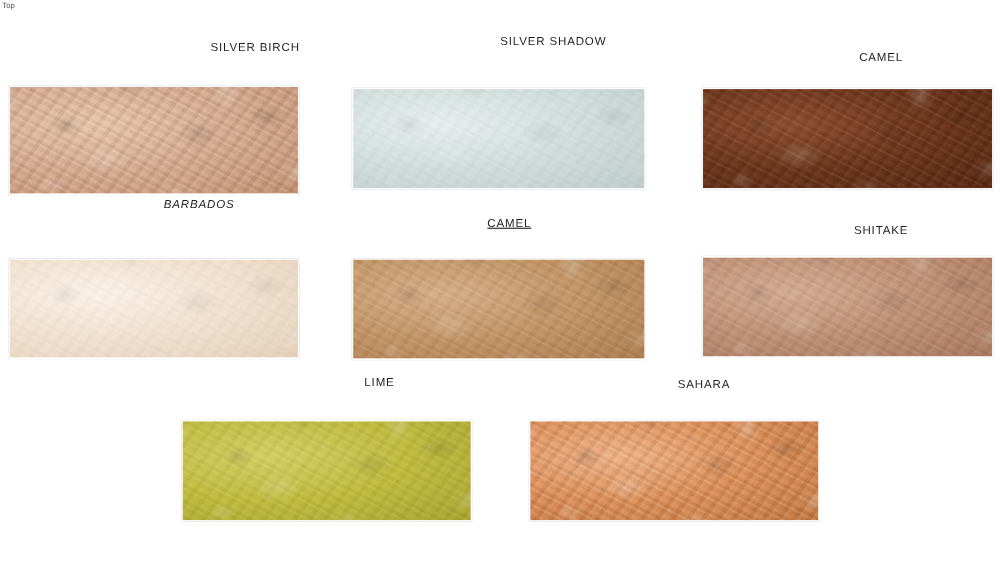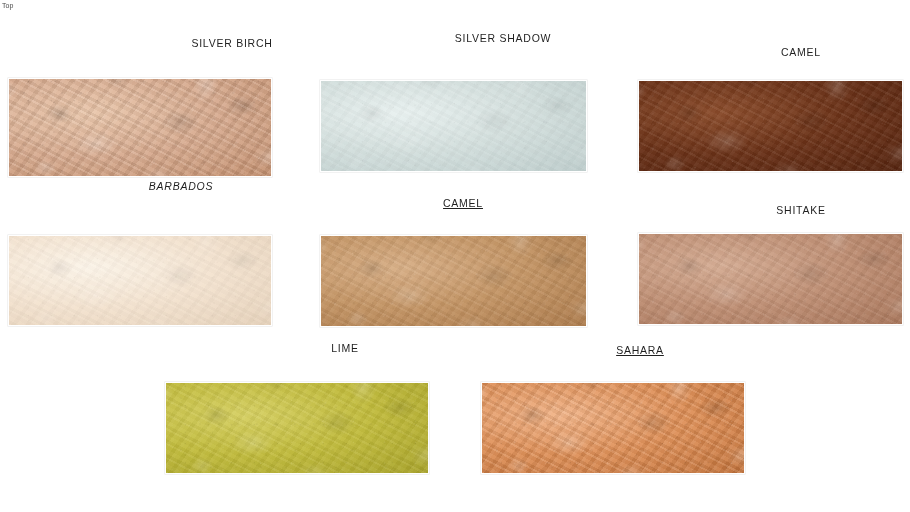--- a/index.html
+++ b/index.html
@@ -201,21 +201,21 @@
         <div class="swatch-label" style="left: 345px; top: 342px;">LIME</div>
         <div class="swatch v-mid" style="left: 165px; top: 382px; width: 264px; height: 92px;">
           <div class="base" style="background: radial-gradient(at 30% 35%, rgb(213, 207, 97) 0%, rgb(193, 187, 60) 48%, rgb(169, 164, 44) 100%);"></div>
           <div class="tex-a"></div>
           <div class="tex-b"></div>
           <div class="tex-c"></div>
           <div class="tex-d"></div>
         </div>
       </div>
       <div class="swatch-cell">
-        <div class="swatch-label" style="left: 640px; top: 344px; text-decoration: underline;">SAHARA</div>
+        <div class="swatch-label" style="left: 640px; top: 344px;">SAHARA</div>
         <div class="swatch v-strong" style="left: 481px; top: 382px; width: 264px; height: 92px;">
           <div class="base" style="background: radial-gradient(at 30% 35%, rgb(240, 177, 132) 0%, rgb(221, 141, 84) 48%, rgb(196, 116, 60) 100%);"></div>
           <div class="tex-a"></div>
           <div class="tex-b"></div>
           <div class="tex-c"></div>
           <div class="tex-d"></div>
         </div>
       </div>
     </div>
 

